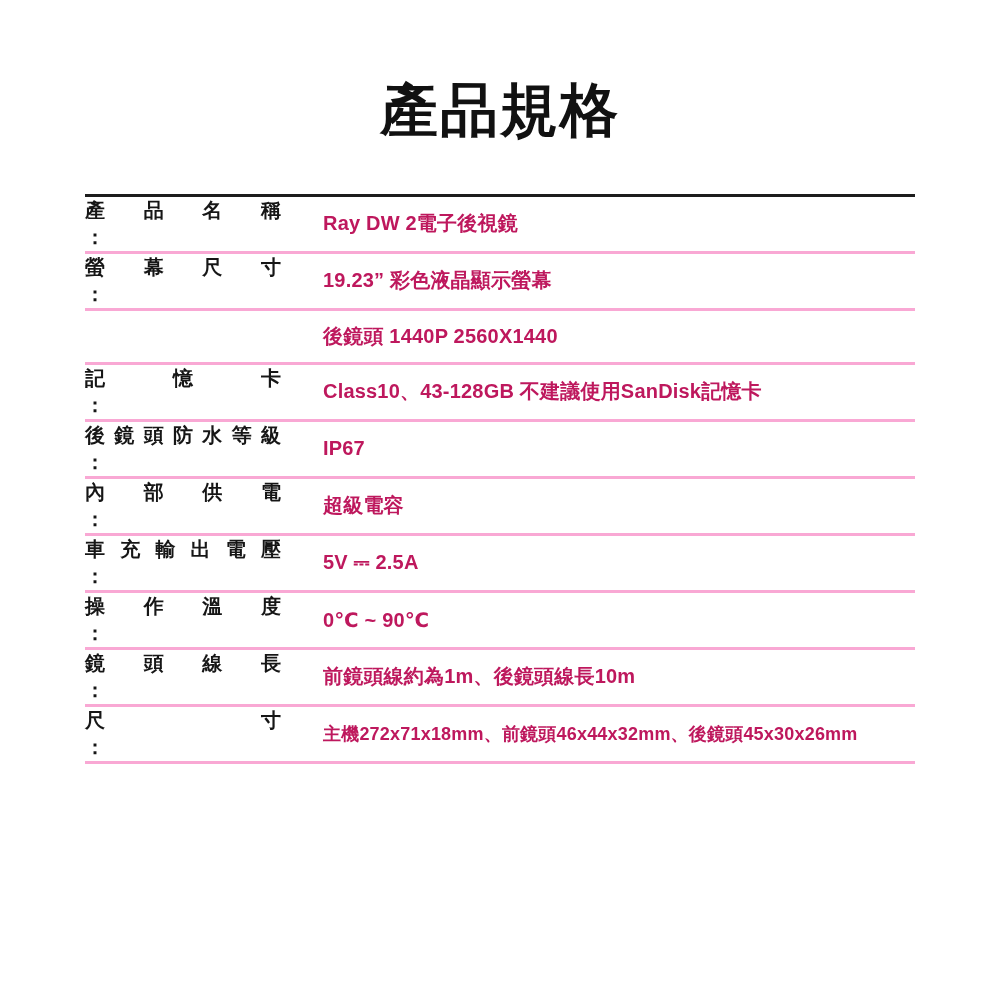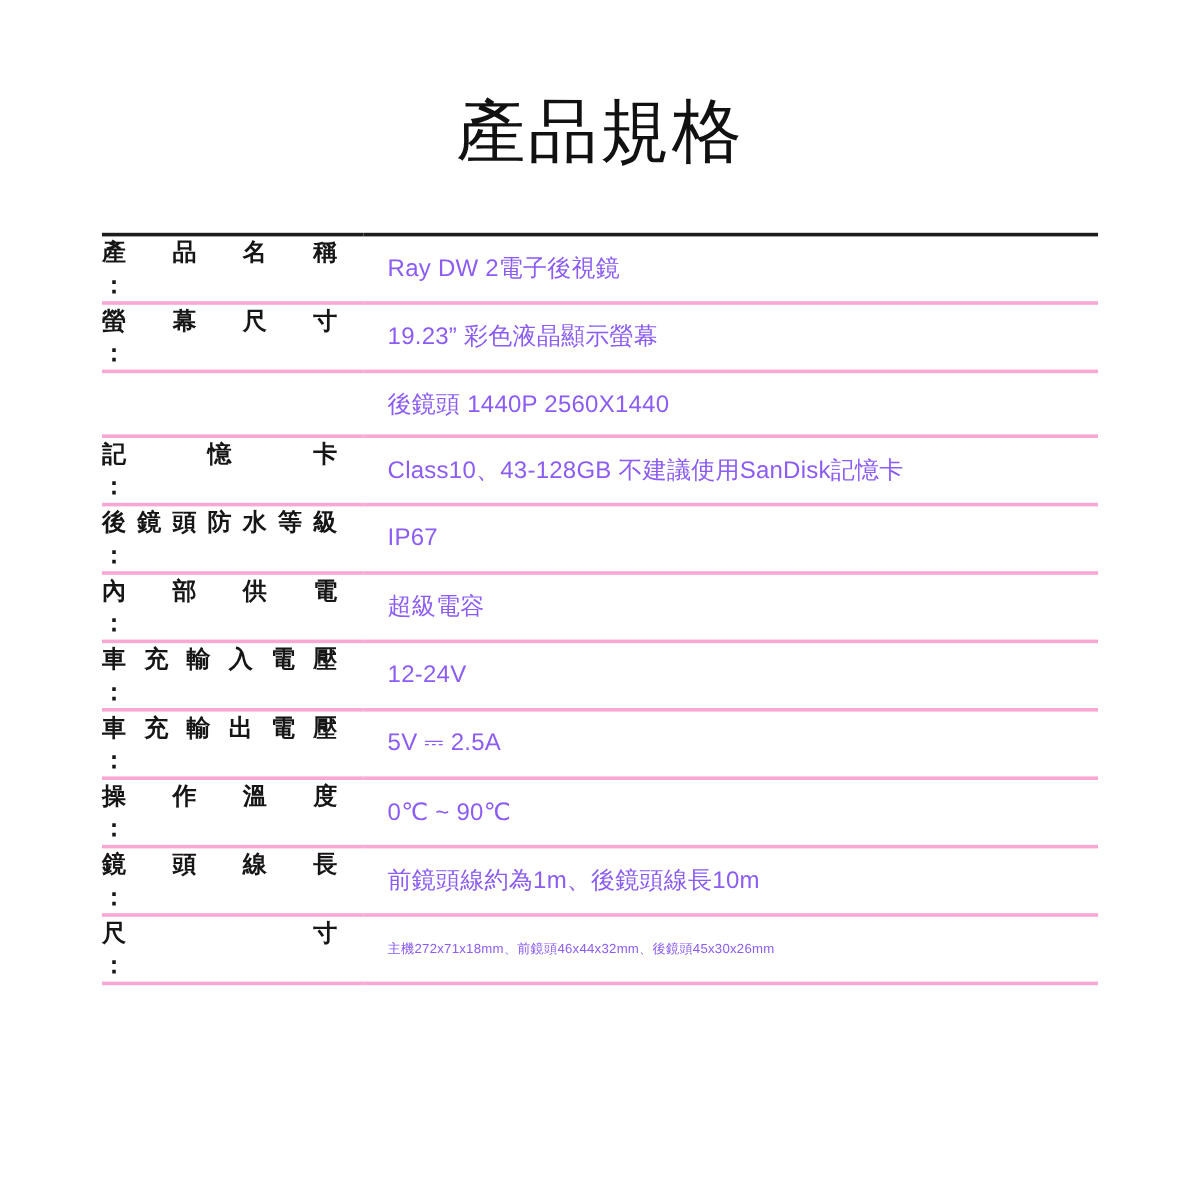--- a/index.html
+++ b/index.html
@@ -16,21 +16,21 @@
   }
   .page {
     width: 1000px;
     height: 1000px;
     box-sizing: border-box;
     position: relative;
   }
   .title {
     text-align: center;
     font-size: 58px;
-    font-weight: 400;
+    font-weight: 700;
     letter-spacing: 2px;
     color: #111111;
     margin: 78px 0 0 0;
     line-height: 1.1;
   }
   .spec-table {
     width: 830px;
     margin: 52px auto 0 auto;
     border-collapse: collapse;
     border-top: 3px solid #1d1d1d;
@@ -58,27 +58,27 @@
     display: block;
     width: 196px;
     text-align: justify;
     text-align-last: justify;
   }
   td.label .colon {
     display: inline;
   }
   td.value {
     font-size: 20px;
-    font-weight: 400;
-    color: #8b5cf6;
+    font-weight: 700;
+    color: #be185d;
     padding-left: 20px;
     letter-spacing: 0.2px;
   }
   td.value.small {
-    font-size: 11px;
+    font-size: 18px;
   }
 </style>
 </head>
 <body>
 
 <div class="page">
 
   <h1 class="title">產品規格</h1>
 
   <table class="spec-table">
@@ -103,24 +103,20 @@
       </tr>
       <tr>
         <td class="label"><span class="lbl-inner">後鏡頭防水等級</span><span class="colon">：</span></td>
         <td class="value">IP67</td>
       </tr>
       <tr>
         <td class="label"><span class="lbl-inner">內 部 供 電</span><span class="colon">：</span></td>
         <td class="value">超級電容</td>
       </tr>
       <tr>
-        <td class="label"><span class="lbl-inner">車 充 輸 入 電 壓</span><span class="colon">：</span></td>
-        <td class="value">12-24V</td>
-      </tr>
-      <tr>
         <td class="label"><span class="lbl-inner">車 充 輸 出 電 壓</span><span class="colon">：</span></td>
         <td class="value">5V ⎓ 2.5A</td>
       </tr>
       <tr>
         <td class="label"><span class="lbl-inner">操 作 溫 度</span><span class="colon">：</span></td>
         <td class="value">0℃ ~ 90℃</td>
       </tr>
       <tr>
         <td class="label"><span class="lbl-inner">鏡 頭 線 長</span><span class="colon">：</span></td>
         <td class="value">前鏡頭線約為1m、後鏡頭線長10m</td>

